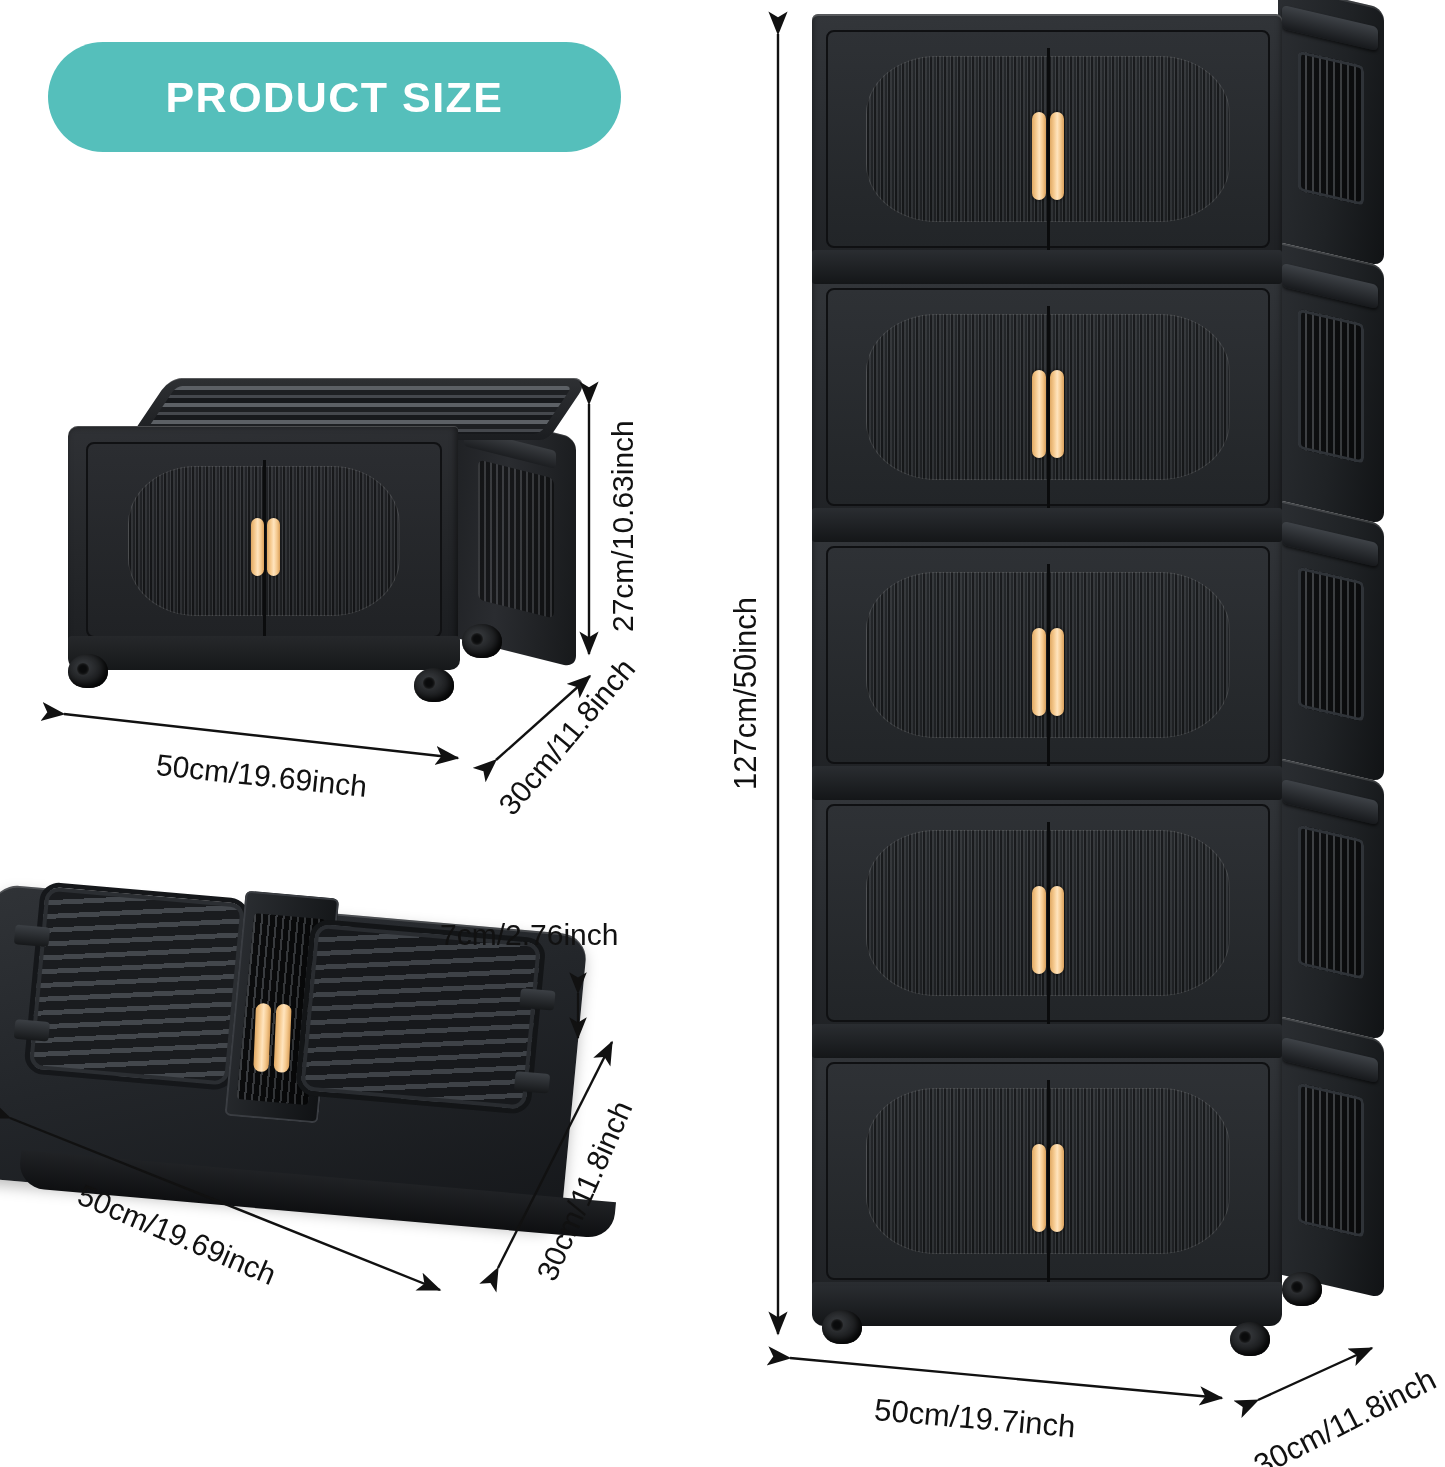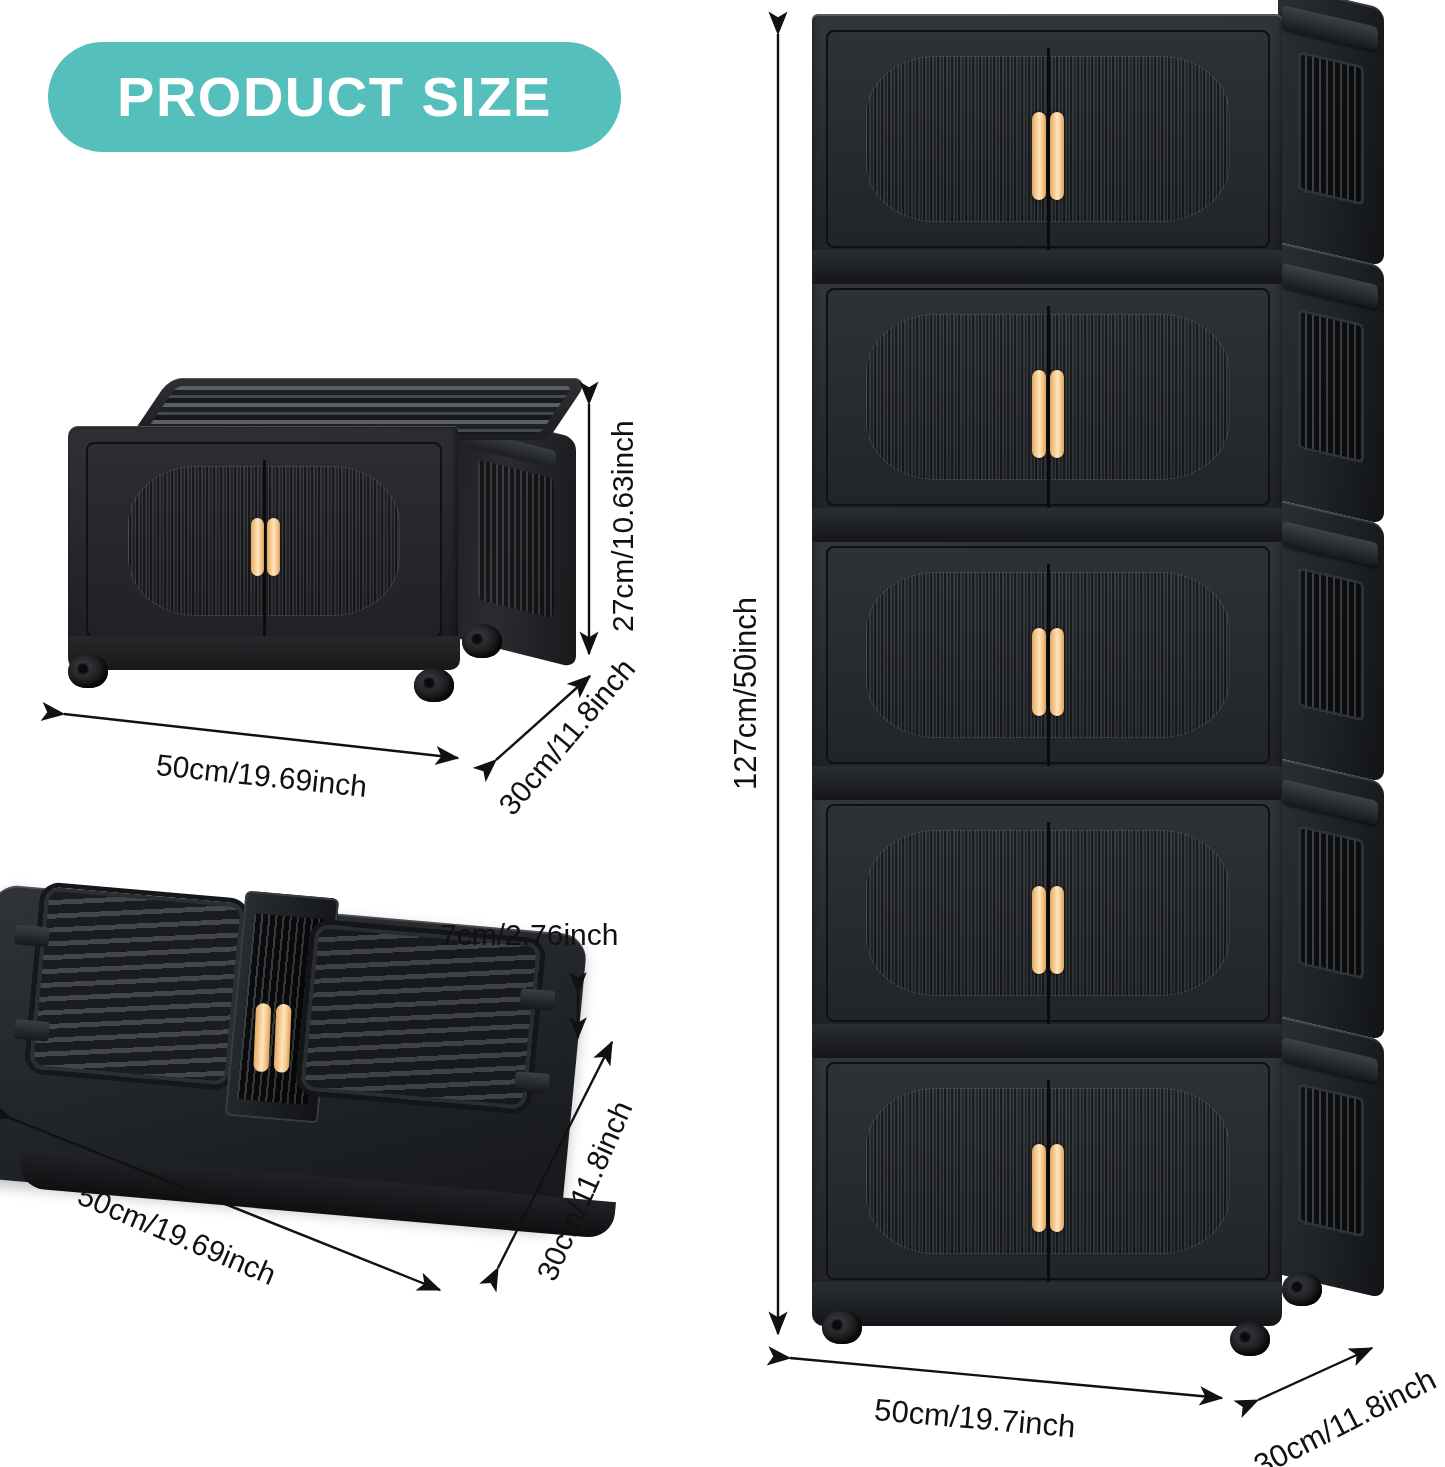--- a/index.html
+++ b/index.html
@@ -4,21 +4,21 @@
 <style>
   html,body{margin:0;padding:0;background:#fff;}
   body{width:1445px;height:1467px;position:relative;overflow:hidden;
        font-family:"Liberation Sans","DejaVu Sans",sans-serif;color:#111;}
 
   .stage{position:absolute;left:0;top:0;width:1445px;height:1467px;}
 
   
   .badge{position:absolute;left:48px;top:42px;width:573px;height:110px;
          border-radius:55px;display:flex;align-items:center;justify-content:center;}
-  .badge-label{font-size:56px;font-weight:bold;color:#fff;letter-spacing:1.5px;
+  .badge-label{font-size:43px;font-weight:bold;color:#fff;letter-spacing:1.5px;
                line-height:1;white-space:nowrap;}
 
   
   .dim{position:absolute;white-space:nowrap;font-size:30px;color:#111;
        font-family:"Liberation Sans","DejaVu Sans",sans-serif;}
 
   
   .arrows{position:absolute;left:0;top:0;width:1445px;height:1467px;
           pointer-events:none;}
 

